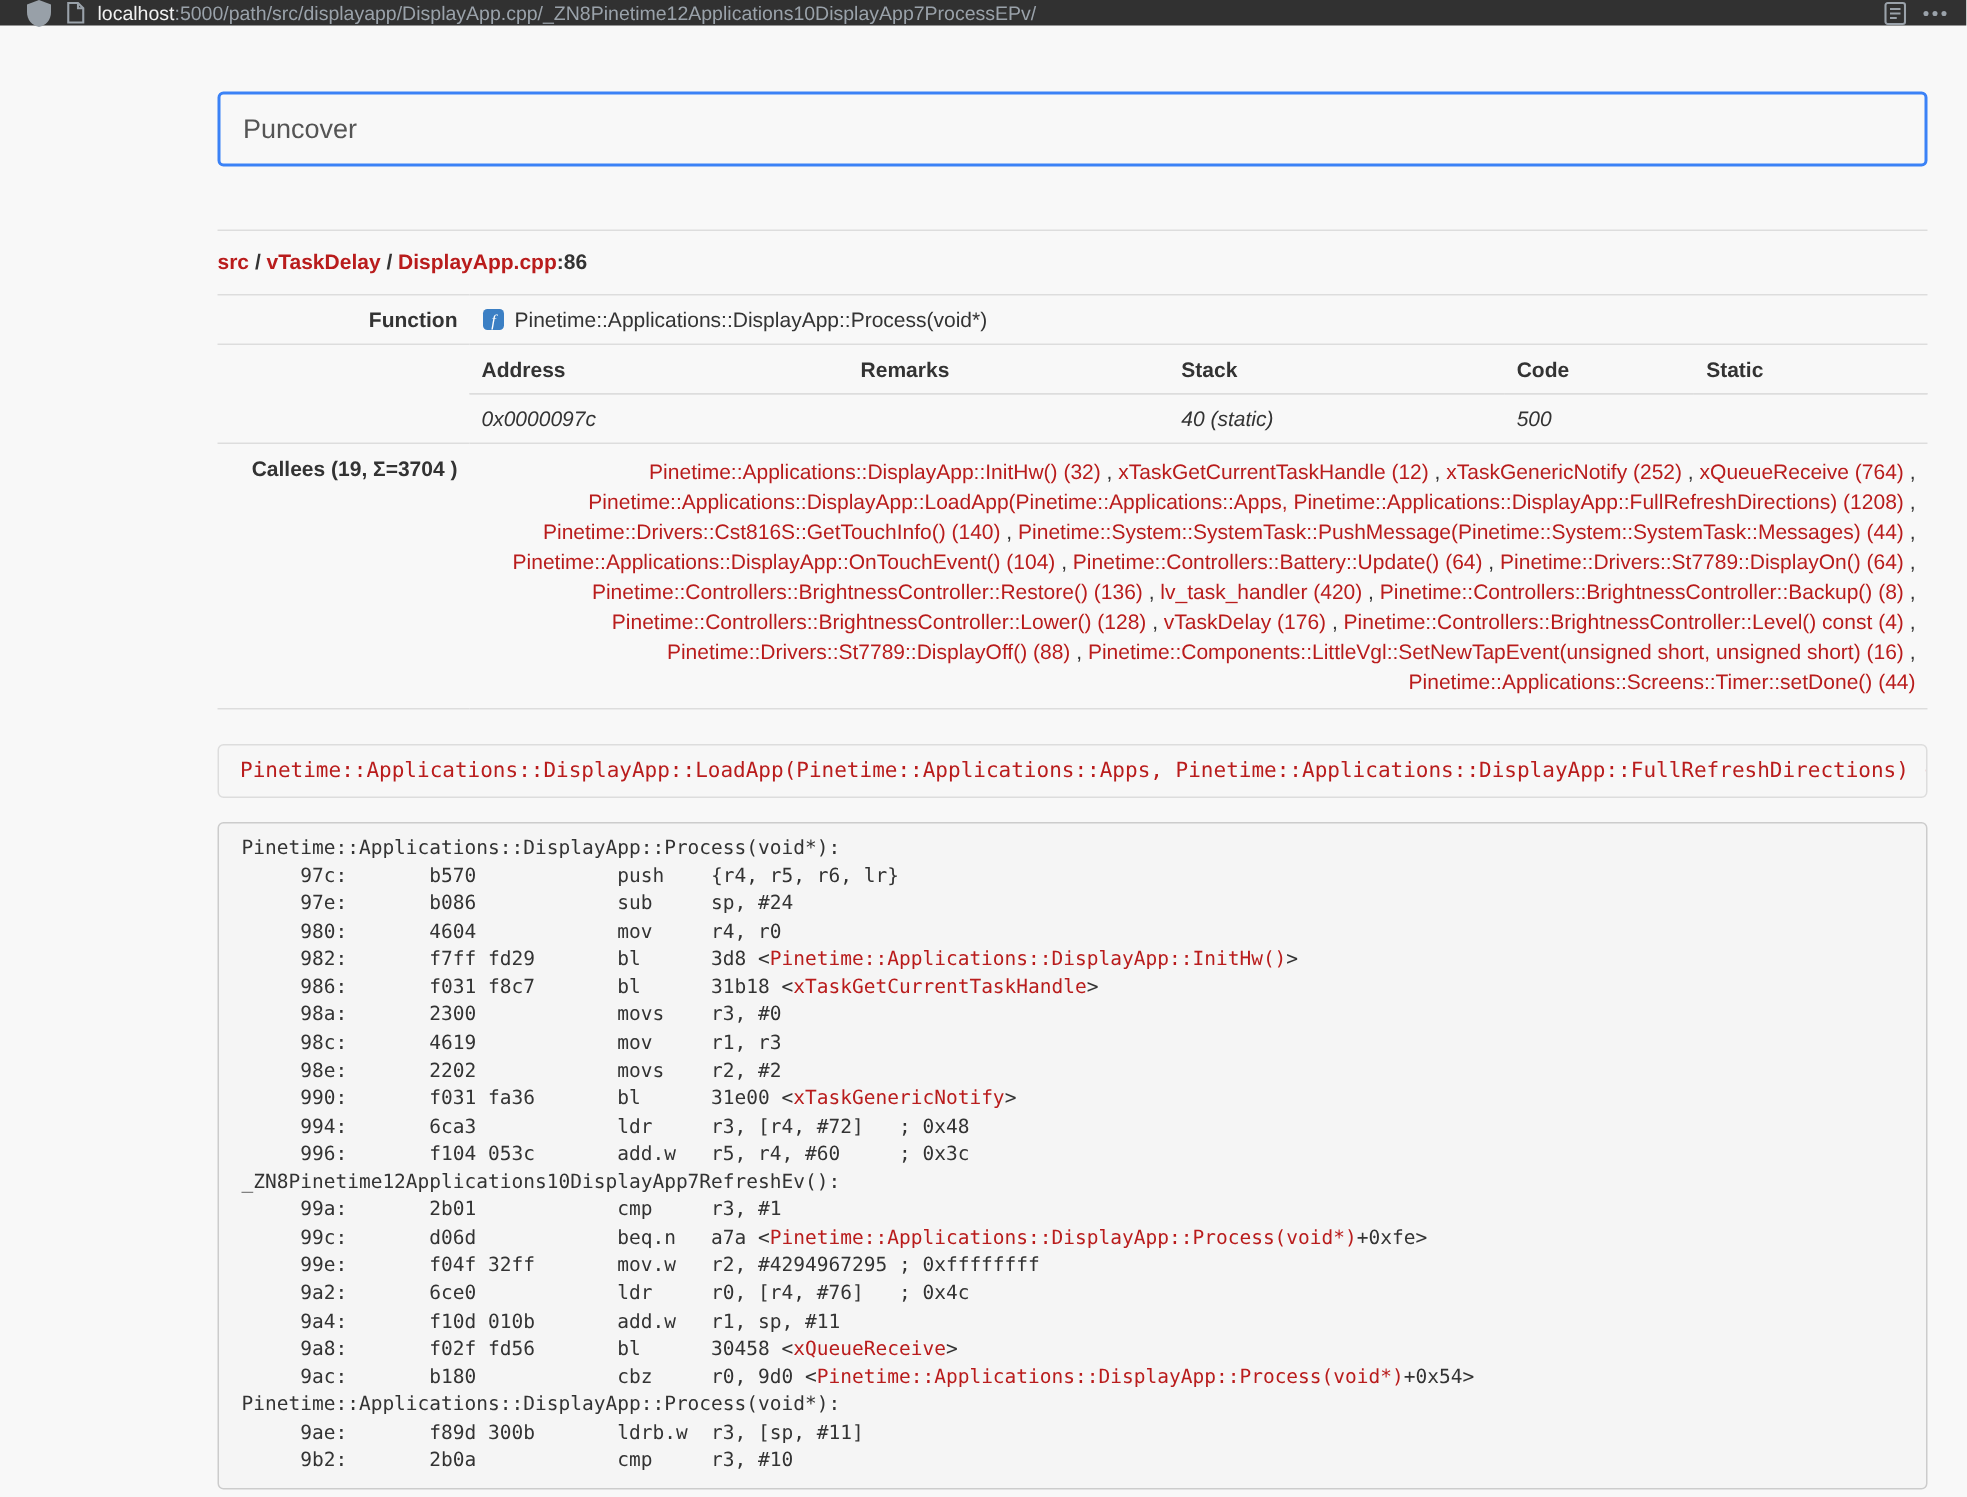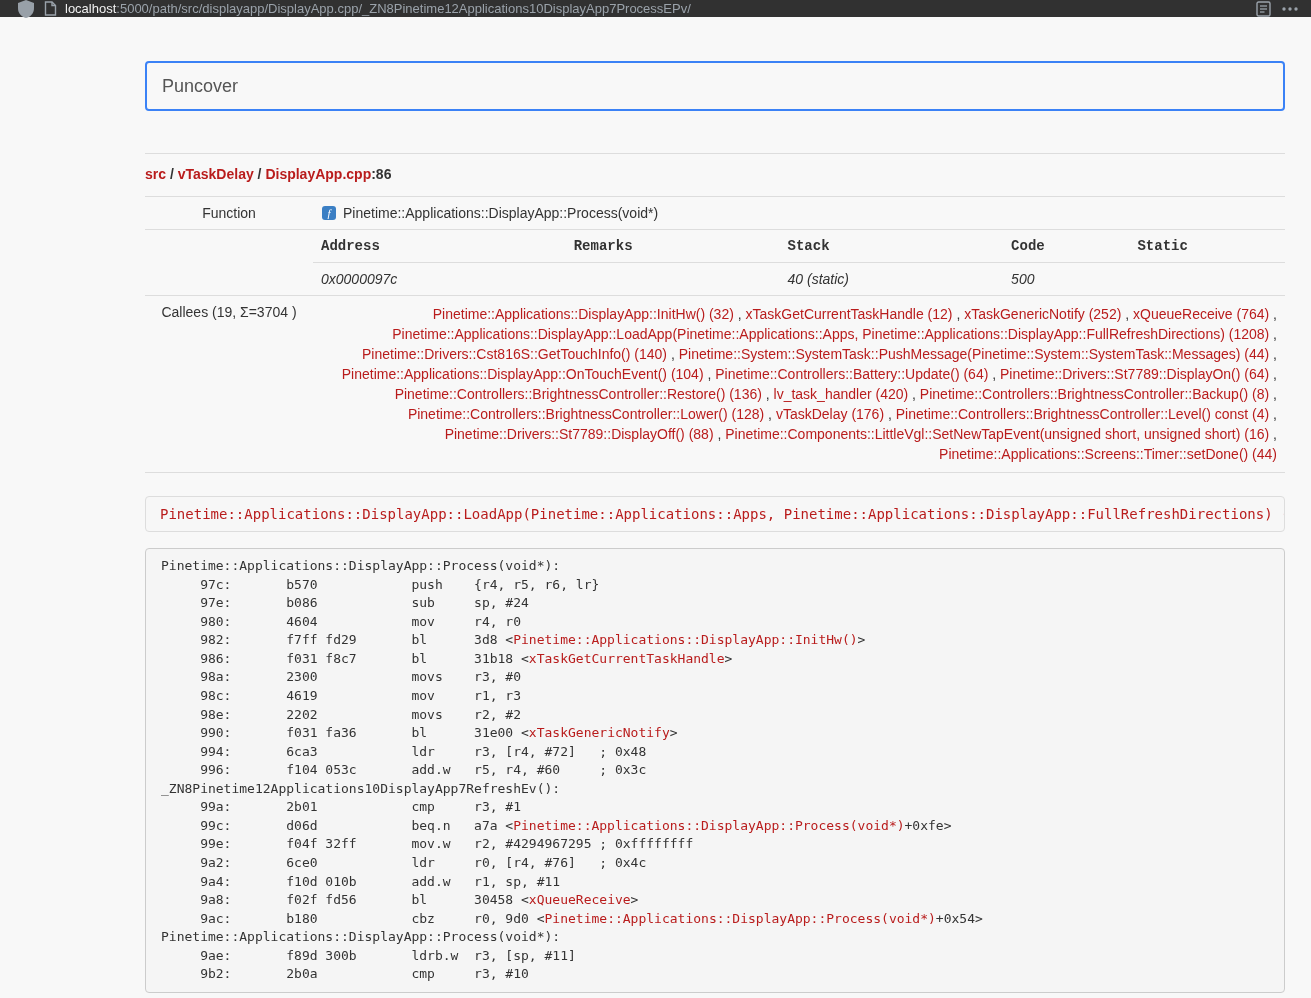--- a/index.html
+++ b/index.html
@@ -37,31 +37,30 @@
   .breadcrumb a { font-weight: bold; }
   a { color: #b91c1c; text-decoration: none; cursor: pointer; }
   
   table.fn-table {
     width: 100%; border-collapse: collapse;
     margin-top: 14px; font-size: 14px; color: #333;
     border-bottom: 1px solid #ddd;
   }
   table.fn-table > tbody > tr { border-top: 1px solid #ddd; }
   table.fn-table > tbody > tr > th {
-    width: 152px; text-align: center; vertical-align: top;
-    padding: 8px; font-weight: normal;
+    width: 152px; text-align: right; vertical-align: top;
+    padding: 8px; font-weight: bold;
   }
   table.fn-table > tbody > tr > td { padding: 8px; vertical-align: top; }
   table.fn-table > tbody > tr > td.nopad { padding: 0; }
   .fn-name-wrap { display: flex; align-items: center; gap: 6px; }
   table.stats { width: 100%; border-collapse: collapse; font-size: 14px; }
   table.stats th {
     text-align: left; font-weight: bold; padding: 8px;
     border-bottom: 1px solid #ddd;
-    font-family: Liberation Mono, monospace;
   }
   table.stats td { padding: 8px; font-style: italic; }
   .col-address { width: 26%; } .col-remarks { width: 22%; }
   .col-stack { width: 23%; } .col-code { width: 13%; } .col-static { width: 16%; margin-left: 27px; }
   .callees { line-height: 20px; text-align: right; }
   
   .well {
     margin-top: 23px;
     border: 1px solid #ddd; border-radius: 4px;
     background: #f7f7f7;

